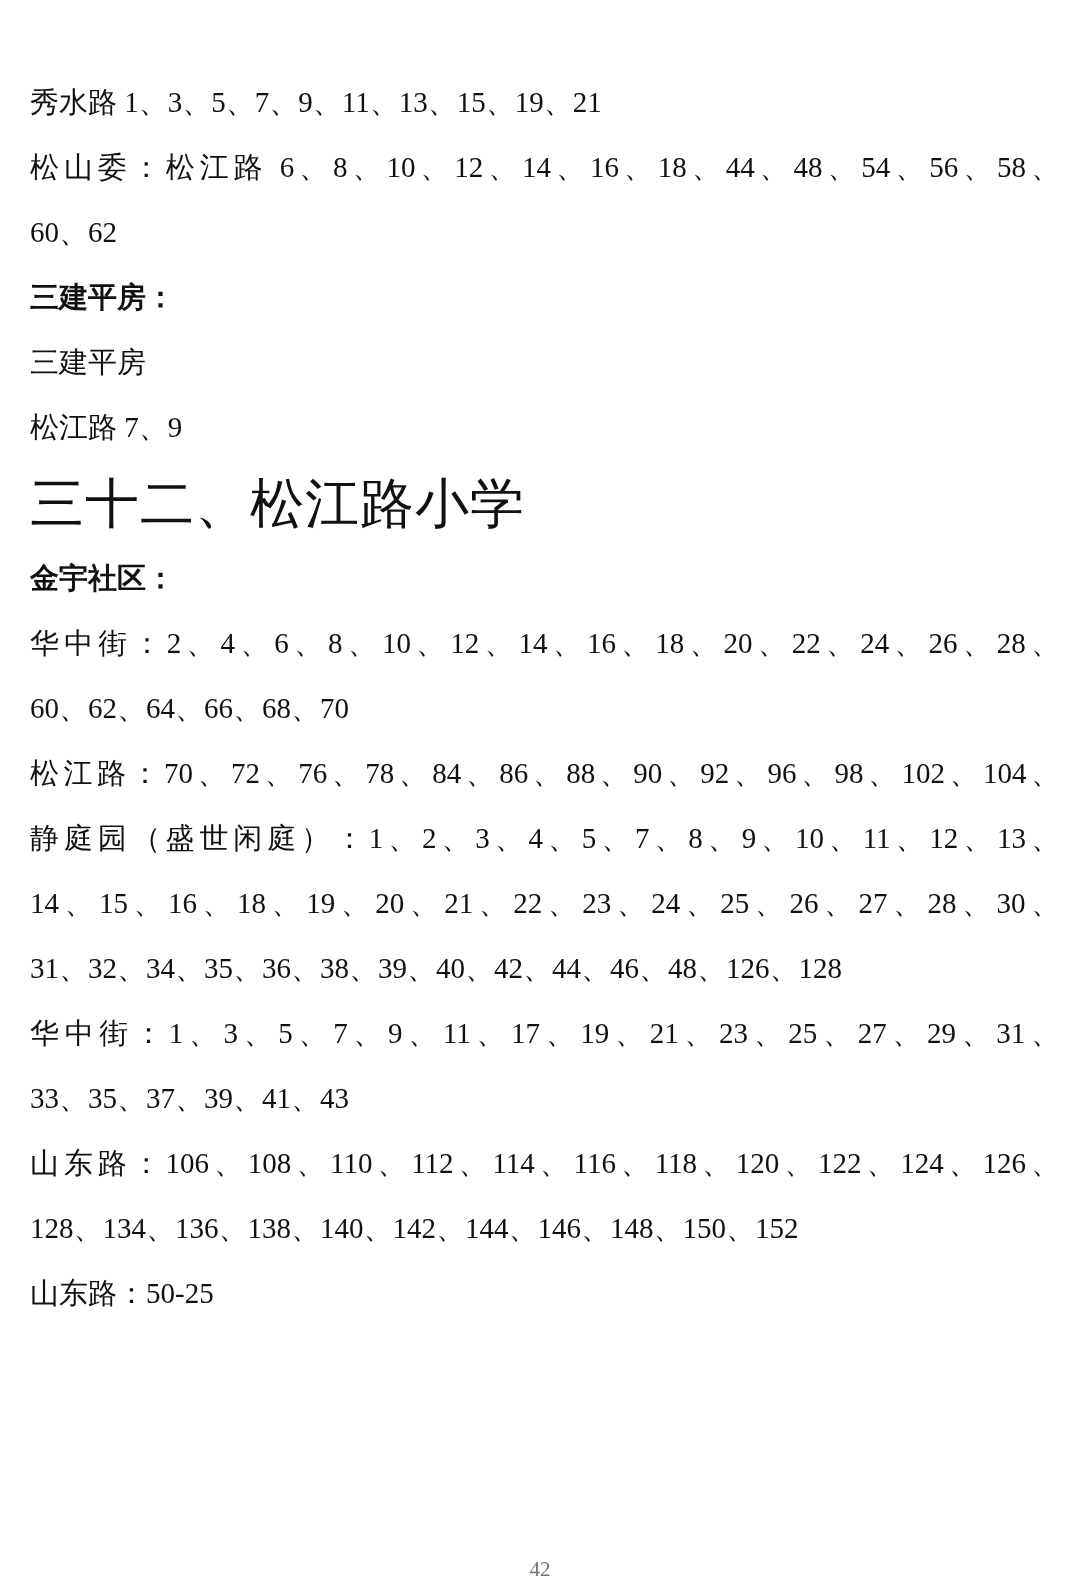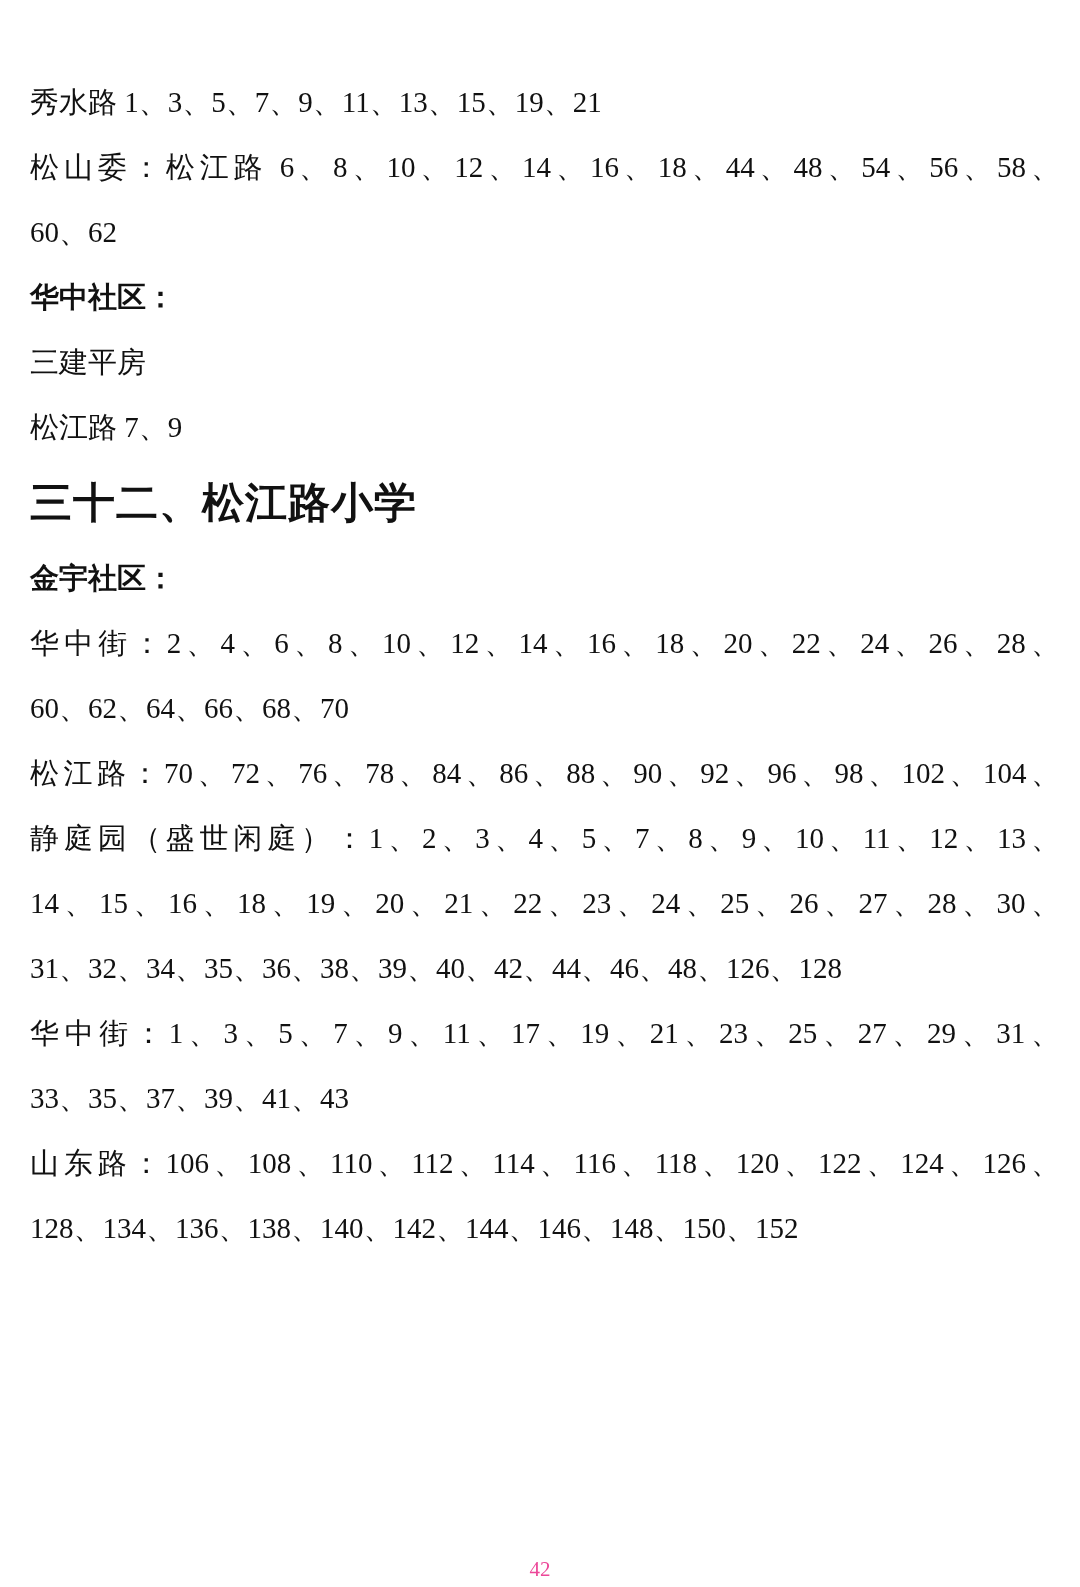--- a/index.html
+++ b/index.html
@@ -29,58 +29,59 @@
     font-size: 29px;
     white-space: nowrap;
     text-align: left;
   }
   .line.section {
     font-weight: bold;
   }
   .line.heading {
     height: 86px;
     line-height: 86px;
-    font-size: 42px;
-    font-weight: bold;
+    font-size: 54px;
+    font-weight: normal;
     font-family: "Liberation Sans", "DejaVu Sans", sans-serif;
     letter-spacing: 1px;
   }
   .line.justify {
     text-align: justify;
     text-align-last: justify;
   }
   .footer {
     position: absolute;
     left: 0;
     right: 0;
     top: 1554px;
     text-align: center;
     font-size: 21px;
     line-height: 30px;
-    color: #ec4899;
+    color: #737373;
   }
 </style>
 </head>
 <body>
 
 <div class="page">
   <div class="content">
       <div class="line body">秀水路 1、3、5、7、9、11、13、15、19、21</div>
       <div class="line body justify">松山委：松江路 6、8、10、12、14、16、18、44、48、54、56、58、</div>
       <div class="line body">60、62</div>
-      <div class="line section">华中社区：</div>
+      <div class="line section">三建平房：</div>
       <div class="line body">三建平房</div>
       <div class="line body">松江路 7、9</div>
       <div class="line heading">三十二、松江路小学</div>
       <div class="line section">金宇社区：</div>
       <div class="line body justify">华中街：2、4、6、8、10、12、14、16、18、20、22、24、26、28、</div>
       <div class="line body">60、62、64、66、68、70</div>
       <div class="line body justify">松江路：70、72、76、78、84、86、88、90、92、96、98、102、104、</div>
       <div class="line body justify">静庭园（盛世闲庭）：1、2、3、4、5、7、8、9、10、11、12、13、</div>
       <div class="line body justify">14、15、16、18、19、20、21、22、23、24、25、26、27、28、30、</div>
       <div class="line body">31、32、34、35、36、38、39、40、42、44、46、48、126、128</div>
       <div class="line body justify">华中街：1、3、5、7、9、11、17、19、21、23、25、27、29、31、</div>
       <div class="line body">33、35、37、39、41、43</div>
       <div class="line body justify">山东路：106、108、110、112、114、116、118、120、122、124、126、</div>
       <div class="line body">128、134、136、138、140、142、144、146、148、150、152</div>
+      <div class="line body">山东路：50-25</div>
     </div>
   <div class="footer">42</div>
 </div>
 
 </body></html>

